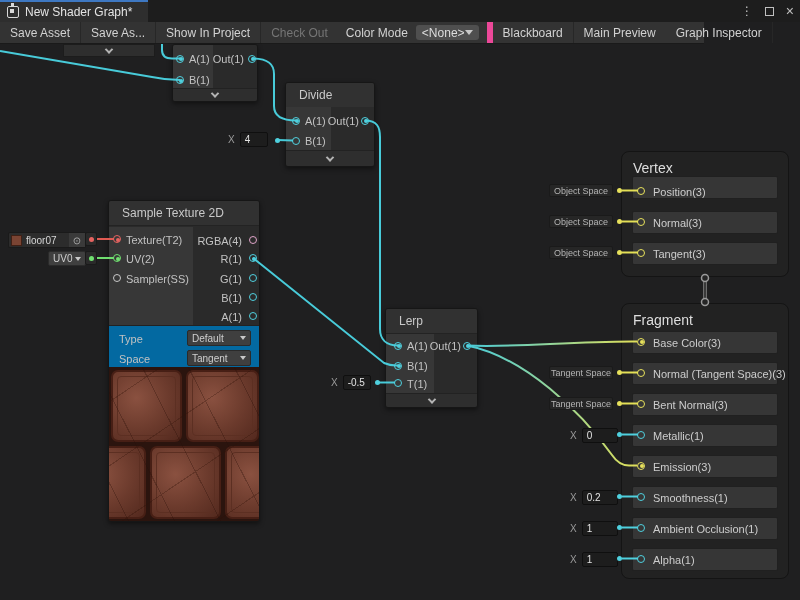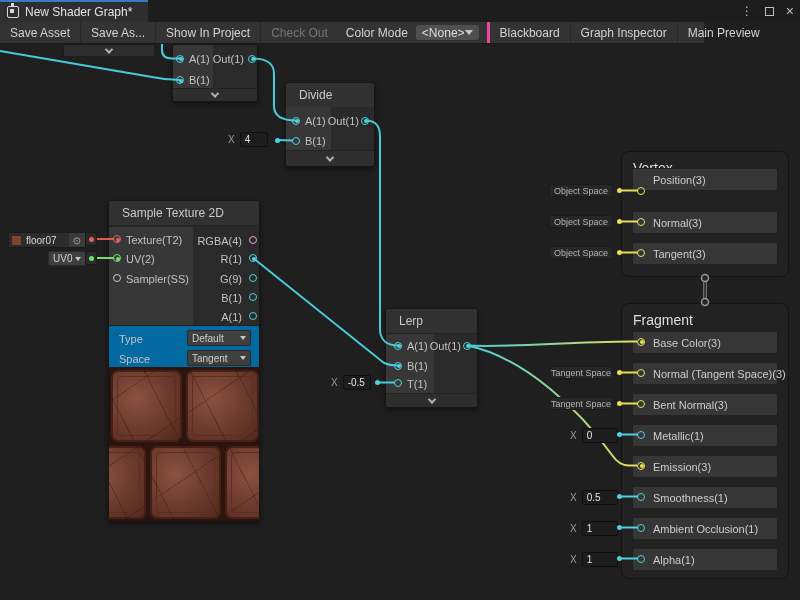--- a/index.html
+++ b/index.html
@@ -108,23 +108,23 @@
     <div class="tbtn">Save Asset</div>
     <div class="tbtn">Save As...</div>
     <div class="tbtn">Show In Project</div>
     <div class="tbtn disabled noborder">Check Out</div>
     <div class="tb-spacer"></div>
     <div class="tb-label">Color Mode</div>
     <div class="tb-dd">
       <span>&lt;None&gt;</span>
       <span class="dd-arrow"></span>
     </div>
-    <div class="tbtn" style="border-left:3px solid #ec4899;">Blackboard</div>
+    <div class="tbtn" style="border-left:6px solid #ec4899;">Blackboard</div>
+    <div class="tbtn noborder">Main Preview</div>
     <div class="tbtn">Graph Inspector</div>
-    <div class="tbtn noborder">Main Preview</div>
   </div>
 
   <div class="collapsedbar">
     <span class="chev"></span>
   </div>
 
   <div class="node" style="left:172px; top:44px; width:86px; height:58px;">
     <div class="incol" style="position:absolute; left:0; top:0; width:40px; height:46px;"></div>
     <div class="outcol" style="position:absolute; left:40px; top:0; right:0; height:46px;"></div>
     <span class="nlabel" style="left:16px; top:8px;">A(1)</span>
@@ -149,21 +149,21 @@
 
   <div class="node" style="left:108px; top:200px; width:152px; height:322px;">
     <div class="node-title">Sample Texture 2D</div>
     <div class="incol" style="position:absolute; left:0; top:26px; width:84px; height:98px;"></div>
     <div class="outcol" style="position:absolute; left:84px; top:26px; right:0; height:98px;"></div>
     <span class="nlabel" style="left:17px; top:33px;">Texture(T2)</span>
     <span class="nlabel" style="left:17px; top:52px;">UV(2)</span>
     <span class="nlabel" style="left:17px; top:72px;">Sampler(SS)</span>
     <span class="nlabel" style="right:17px; top:34px;">RGBA(4)</span>
     <span class="nlabel" style="right:17px; top:52px;padding-left:22px;">R(1)</span>
-    <span class="nlabel" style="right:17px; top:72px;">G(9)</span>
+    <span class="nlabel" style="right:17px; top:72px;">G(1)</span>
     <span class="nlabel" style="right:17px; top:91px;">B(1)</span>
     <span class="nlabel" style="right:17px; top:110px;">A(1)</span>
     <div style="position:absolute; left:0; right:0; top:124px; height:44px; background:#0369a1; border-top:1px solid #222;">
       <span class="nlabel" style="left:10px; top:7px;">Type</span>
       <div class="mini-dd" style="position:absolute; right:8px; top:4px; width:64px; height:16px;">
         <span>Default</span>
         <span class="dd-arrow"></span>
       </div>
       <span class="nlabel" style="left:10px; top:27px;">Space</span>
       <div class="mini-dd" style="position:absolute; right:8px; top:24px; width:64px; height:16px;">
@@ -189,21 +189,21 @@
     <span class="nlabel" style="left:21px; top:51px;">B(1)</span>
     <span class="nlabel" style="left:21px; top:69px;">T(1)</span>
     <span class="nlabel" style="right:16px; top:31px;">Out(1)</span>
     <div class="chevbar" style="height:14px;">
         <span class="chev"></span>
       </div>
   </div>
 
   <div class="ctx" style="left:621px; top:151px; width:168px; height:126px;">
     <div class="ctx-title">Vertex</div>
-    <div class="slab" style="top:16px;">
+    <div class="slab" style="top:24px;align-items:flex-end;">
         <span>Position(3)</span>
       </div>
     <div class="slab" style="top:59px;">
         <span>Normal(3)</span>
       </div>
     <div class="slab" style="top:90px;">
         <span>Tangent(3)</span>
       </div>
   </div>
 
@@ -291,21 +291,21 @@
   <div class="xwrap" style="left:331px; top:374px;">
     <span class="xlabel">X</span>
     <span class="xbox">-0.5</span>
   </div>
   <div class="xwrap" style="left:570px; top:427px;">
     <span class="xlabel">X</span>
     <span class="xbox" style="min-width:36px;">0</span>
   </div>
   <div class="xwrap" style="left:570px; top:489px;">
     <span class="xlabel">X</span>
-    <span class="xbox" style="min-width:36px;">0.5</span>
+    <span class="xbox" style="min-width:36px;">0.2</span>
   </div>
   <div class="xwrap" style="left:570px; top:520px;">
     <span class="xlabel">X</span>
     <span class="xbox" style="min-width:36px;">1</span>
   </div>
   <div class="xwrap" style="left:570px; top:551px;">
     <span class="xlabel">X</span>
     <span class="xbox" style="min-width:36px;">1</span>
   </div>
 

